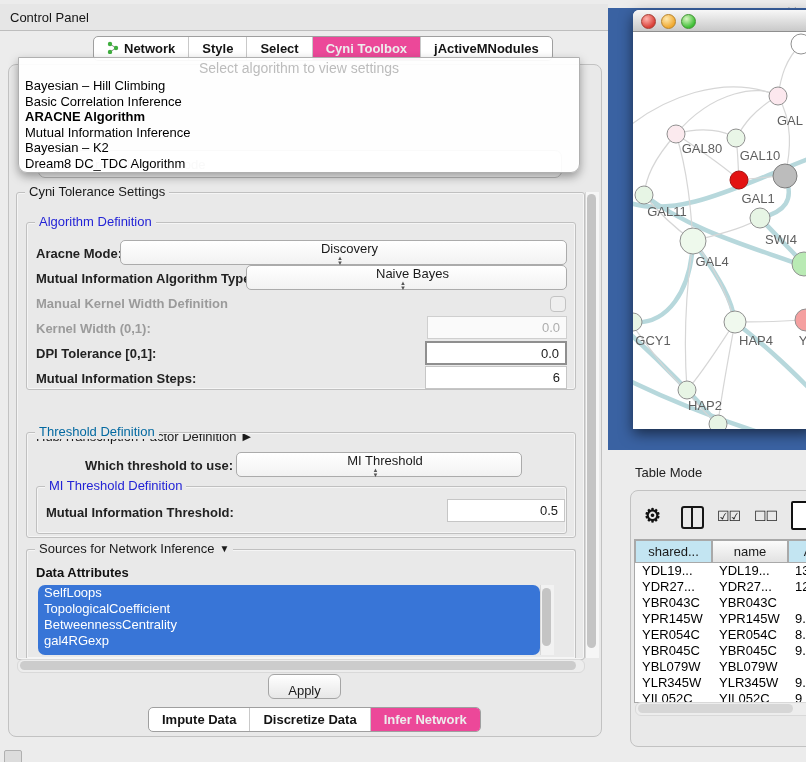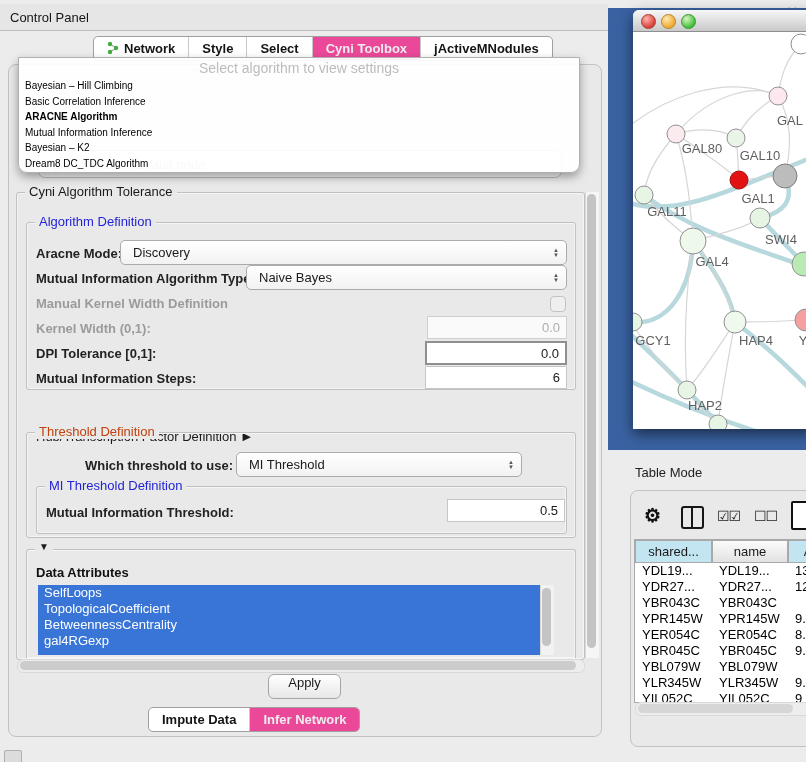--- a/index.html
+++ b/index.html
@@ -17,46 +17,46 @@
        border-right:1px solid #c9c9c9;cursor:pointer;white-space:nowrap;}
   .seg:last-child{border-right:none;}
   .seg.sel{background:#ec4899;color:#ededed;}
   .outerpanel{left:8px;top:64px;width:592px;height:671px;border:1px solid #c2c2c2;border-radius:8px;background:#e9e9e9;}
   .ghost-combo{left:38px;top:150px;width:524px;height:28px;border:1px solid #b9b9b9;border-radius:7px;
                background:#f3f3f3;color:#a9a9a9;line-height:28px;padding-left:14px;box-sizing:border-box;overflow:hidden;}
   
   .popup{left:18px;top:57px;width:560px;height:114px;background:rgba(255,255,255,0.93);
          border:1px solid #b0b0b0;border-radius:0 0 9px 9px;box-shadow:0 4px 10px rgba(0,0,0,0.35);z-index:30;}
   .popup .phead{text-align:center;color:#bcbcbc;font-size:14px;padding-top:2px;height:18px;}
-  .popup .pitem{padding:0 6px;height:15.5px;line-height:15.5px;font-size:10px;color:#000;cursor:pointer;white-space:nowrap;}
+  .popup .pitem{padding:0 6px;height:15.5px;line-height:15.5px;font-size:13px;color:#000;cursor:pointer;white-space:nowrap;}
   .popup .pitem.bold{font-weight:bold;}
   
   .group{border:1px solid #c0c0c0;border-radius:3px;box-shadow:inset 0 0 0 1px #f5f5f5;}
   .legend{position:absolute;top:-9px;left:8px;background:#e9e9e9;padding:0 4px;font-size:13px;white-space:nowrap;}
   .legend.blue{color:#2323d6;}
-  .legend.green{color:#c2410c;}
+  .legend.green{color:#0369a1;}
   .lbl{font-weight:bold;color:#222;white-space:nowrap;}
   .lbl.dis{color:#9b9b9b;}
   .combo{background:linear-gradient(#ffffff,#f2f2f2);border:1px solid #ababab;border-radius:5px;
-         display:flex;align-items:center;box-sizing:border-box;cursor:pointer;}
+         display:flex;align-items:center;box-sizing:border-box;cursor:pointer;flex-direction:column;}
   .combo .cval{margin-left:12px;flex:1;}
   .combo .spin{display:flex;flex-direction:column;margin-right:7px;color:#555;font-size:6px;line-height:5px;}
   .field{border:1px solid #c6c6c6;background:#fff;box-sizing:border-box;text-align:left;padding-right:6px;
          display:flex;align-items:center;justify-content:flex-end;}
   .field.dis{background:#fafafa;color:#adadad;border-color:#cfcfcf;}
   .field.strong{border:2px solid #8f8f8f;}
   .checkbox{width:14px;height:14px;border:1px solid #c3c3c3;border-radius:4px;background:#efefef;cursor:pointer;}
-  .listbox{background:#3875d7;color:#fff;overflow:hidden;}
+  .listbox{background:#3875d7;color:#fff;overflow:hidden;border-radius:7px;}
   .listbox .li{height:16px;line-height:16px;padding-left:6px;font-size:13px;cursor:pointer;white-space:nowrap;}
   .vscroll{background:#f2f2f2;border-left:1px solid #d8d8d8;}
   .vthumb{position:absolute;left:1px;width:9px;background:#c4c4c4;border-radius:5px;}
   .hscroll{background:#ededed;border:1px solid #d9d9d9;border-radius:6px;}
   .hthumb{position:absolute;top:1px;height:9px;background:#cccccc;border-radius:5px;}
   .btn{background:linear-gradient(#ffffff,#e7e7e7);border:1px solid #a5a5a5;border-radius:6px;
-       text-align:center;cursor:pointer;display:flex;align-items:flex-start;justify-content:center;}
+       text-align:center;cursor:pointer;display:flex;align-items:flex-end;justify-content:center;}
   .arrow-right{font-size:11px;margin-left:6px;}
   .mini-corner{left:4px;top:750px;width:16px;height:12px;background:#dcdcdc;border:1px solid #b0b0b0;border-radius:2px;}
   
   .desktop{left:608px;top:8px;width:198px;height:442px;background:#3a62a2;}
   .netwin{left:633px;top:10px;width:180px;height:419px;background:#fff;border-radius:6px 0 0 0;
           box-shadow:0 5px 14px rgba(0,0,0,0.55);}
   .nettitle{position:absolute;left:0;top:0;width:100%;height:22px;border-radius:6px 0 0 0;
             background:linear-gradient(#f7f7f7,#c9c9c9);border-bottom:1px solid #8f8f8f;box-sizing:border-box;}
   .tl{position:absolute;top:14px;width:13px;height:13px;border-radius:50%;cursor:pointer;}
   .tl.red{left:641px;background:radial-gradient(circle at 35% 30%,#ffb4ae,#d94038 70%);border:1px solid #a53c31;}
@@ -112,21 +112,21 @@
     </div>
   </div>
 
 <div class="abs outerpanel"></div>
 
 <div class="abs ghost-combo">
   <span>gal-filtered sif default node</span>
 </div>
 
 <div class="abs group" style="left:16px;top:192px;width:567px;height:466px;">
-  <span class="legend">Cyni Algorithm Tolerance</span>
+  <span class="legend">Cyni Tolerance Settings</span>
 </div>
 
 <div class="abs group" style="left:26px;top:222px;width:548px;height:166px;">
   <span class="legend blue">Algorithm Definition</span>
 </div>
 <div class="abs lbl" style="left:36px;top:246px;">Aracne Mode:</div>
 <div class="abs combo" style="left:120px;top:240px;width:447px;height:25px;">
   <span class="cval">Discovery</span>
   <span class="spin">
       <span>▲</span>
@@ -175,20 +175,21 @@
 <div class="abs group" style="left:36px;top:486px;width:529px;height:46px;">
   <span class="legend blue">MI Threshold Definition</span>
 </div>
 <div class="abs lbl" style="left:46px;top:505px;">Mutual Information Threshold:</div>
 <div class="abs field" style="left:447px;top:499px;width:118px;height:23px;">
   <span>0.5</span>
 </div>
 
 <div class="abs group" style="left:26px;top:549px;width:548px;height:108px;border-bottom:none;border-radius:3px 3px 0 0;">
   <span class="legend" style="display:flex;align-items:center;gap:5px;">
+    <span>Sources for Network Inference</span>
     <span style="font-size:10px;">▼</span>
   </span>
 </div>
 <div class="abs lbl" style="left:36px;top:565px;color:#111;">Data Attributes</div>
 <div class="abs listbox" style="left:38px;top:585px;width:502px;height:70px;" id="srcList">
     <div class="li">SelfLoops</div>
     <div class="li">TopologicalCoefficient</div>
     <div class="li">BetweennessCentrality</div>
     <div class="li">gal4RGexp</div>
   </div>
@@ -203,20 +204,23 @@
   <div class="hthumb" style="left:2px;width:556px;"></div>
 </div>
 
 <div class="abs btn" style="left:268px;top:674px;width:71px;height:23px;">
   <span>Apply</span>
 </div>
 
 <div class="abs segbar" style="left:148px;top:707px;" id="bottomTabs">
     <div class="seg">
       <span>Impute Data</span>
+    </div>
+    <div class="seg">
+      <span>Discretize Data</span>
     </div>
     <div class="seg sel">
       <span>Infer Network</span>
     </div>
   </div>
 
 <div class="abs mini-corner"></div>
 
 <div class="abs desktop"></div>
 <div class="abs netwin">

